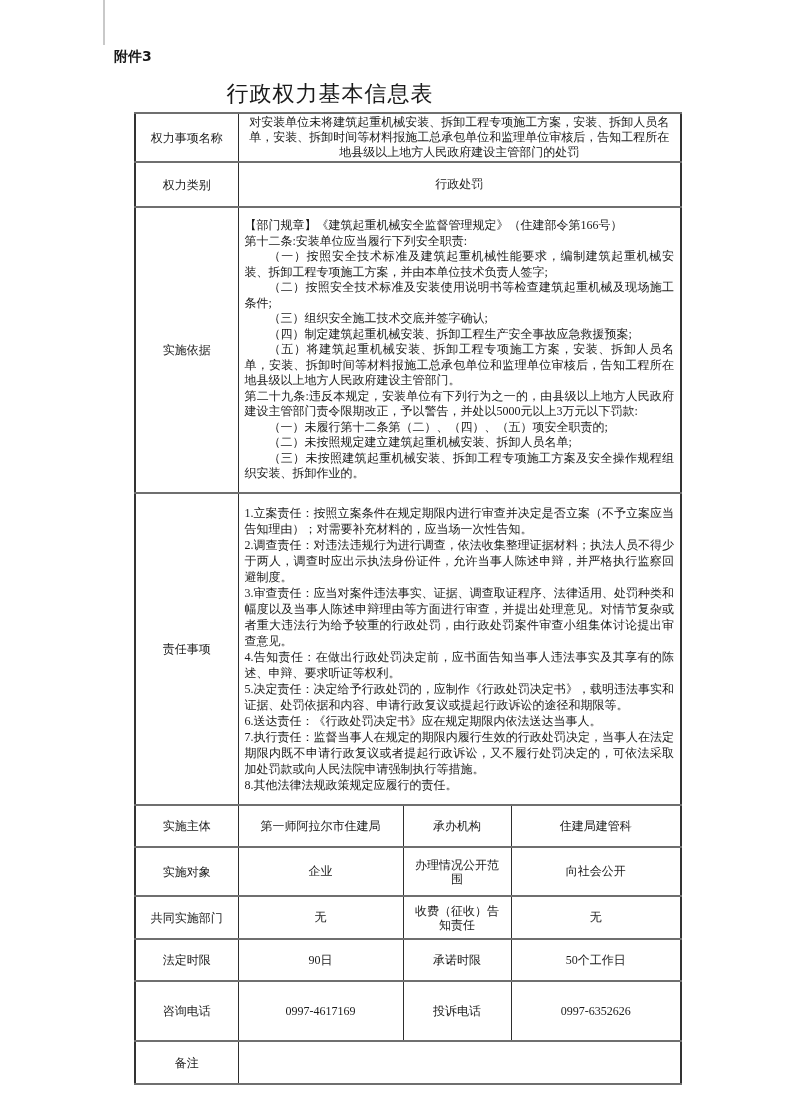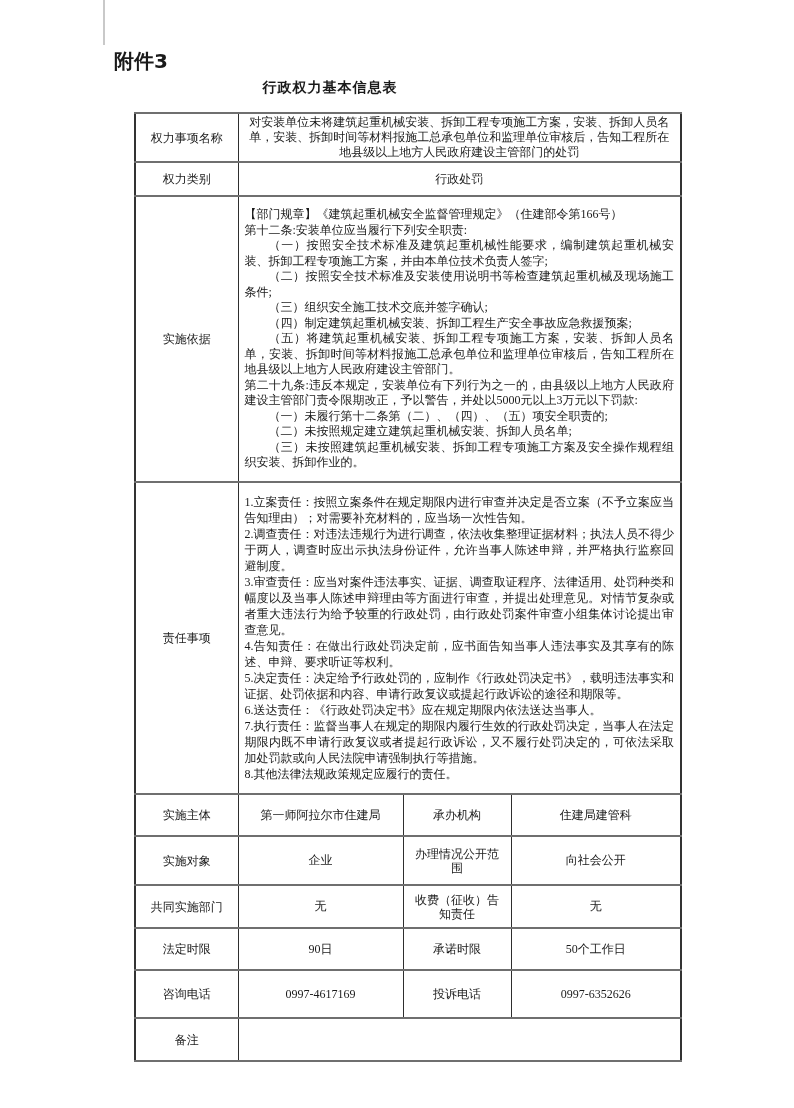--- a/index.html
+++ b/index.html
@@ -7,48 +7,48 @@
     width:794px;height:1108px;background:#ffffff;position:relative;
     font-family:"Liberation Serif","DejaVu Serif",serif;
     color:#1a1a1a;-webkit-font-smoothing:antialiased;
   }
   .scan-artifact{
     position:absolute;left:103px;top:0;width:2px;height:45px;background:#c9c9c9;
   }
   .attachment{
     position:absolute;left:114px;top:48px;
     font-family:"DejaVu Sans","Liberation Sans",sans-serif;
-    font-weight:700;font-size:20px;
+    font-weight:700;font-size:14px;
   }
   .title{
     position:absolute;top:79px;left:0;width:660px;text-align:center;
-    font-size:14px;font-weight:700;letter-spacing:1px;
+    font-size:22px;font-weight:400;letter-spacing:1px;
   }
   table.info{
     position:absolute;left:134px;top:112px;width:546px;
     border-collapse:collapse;table-layout:fixed;
     border:2px solid #333333;
   }
   table.info td{
     border:1px solid #2e2e2e;
     border-top:2px solid #6f6f6f;
     border-bottom:2px solid #6f6f6f;
     padding:1px 6px;
     font-size:12px;
     vertical-align:middle;
     overflow:hidden;
   }
   td.lbl{text-align:center;line-height:14px;}
   td.val{text-align:center;line-height:15px;}
   td.flow{
     vertical-align:top;text-align:justify;padding:4px 8px 2px 8px;
   }
-  .r1{height:43px}.r2{height:34px}.r3{height:286px}.r4{height:312px}
+  .r1{height:43px}.r2{height:45px}.r3{height:286px}.r4{height:312px}
   .r5{height:42px}.r6{height:49px}.r7{height:43px}.r8{height:42px}
-  .r9{height:48px}.r10{height:43px}
+  .r9{height:60px}.r10{height:43px}
   .wrapjust{
     text-align:justify;text-align-last:center;line-height:14.4px;padding:0 7px;
   }
   .para{margin:0;line-height:15.5px;text-align:justify;}
   .r4 .para{line-height:16px;}
   .ind{text-indent:2em;}
 </style>
 </head>
 <body>
 

